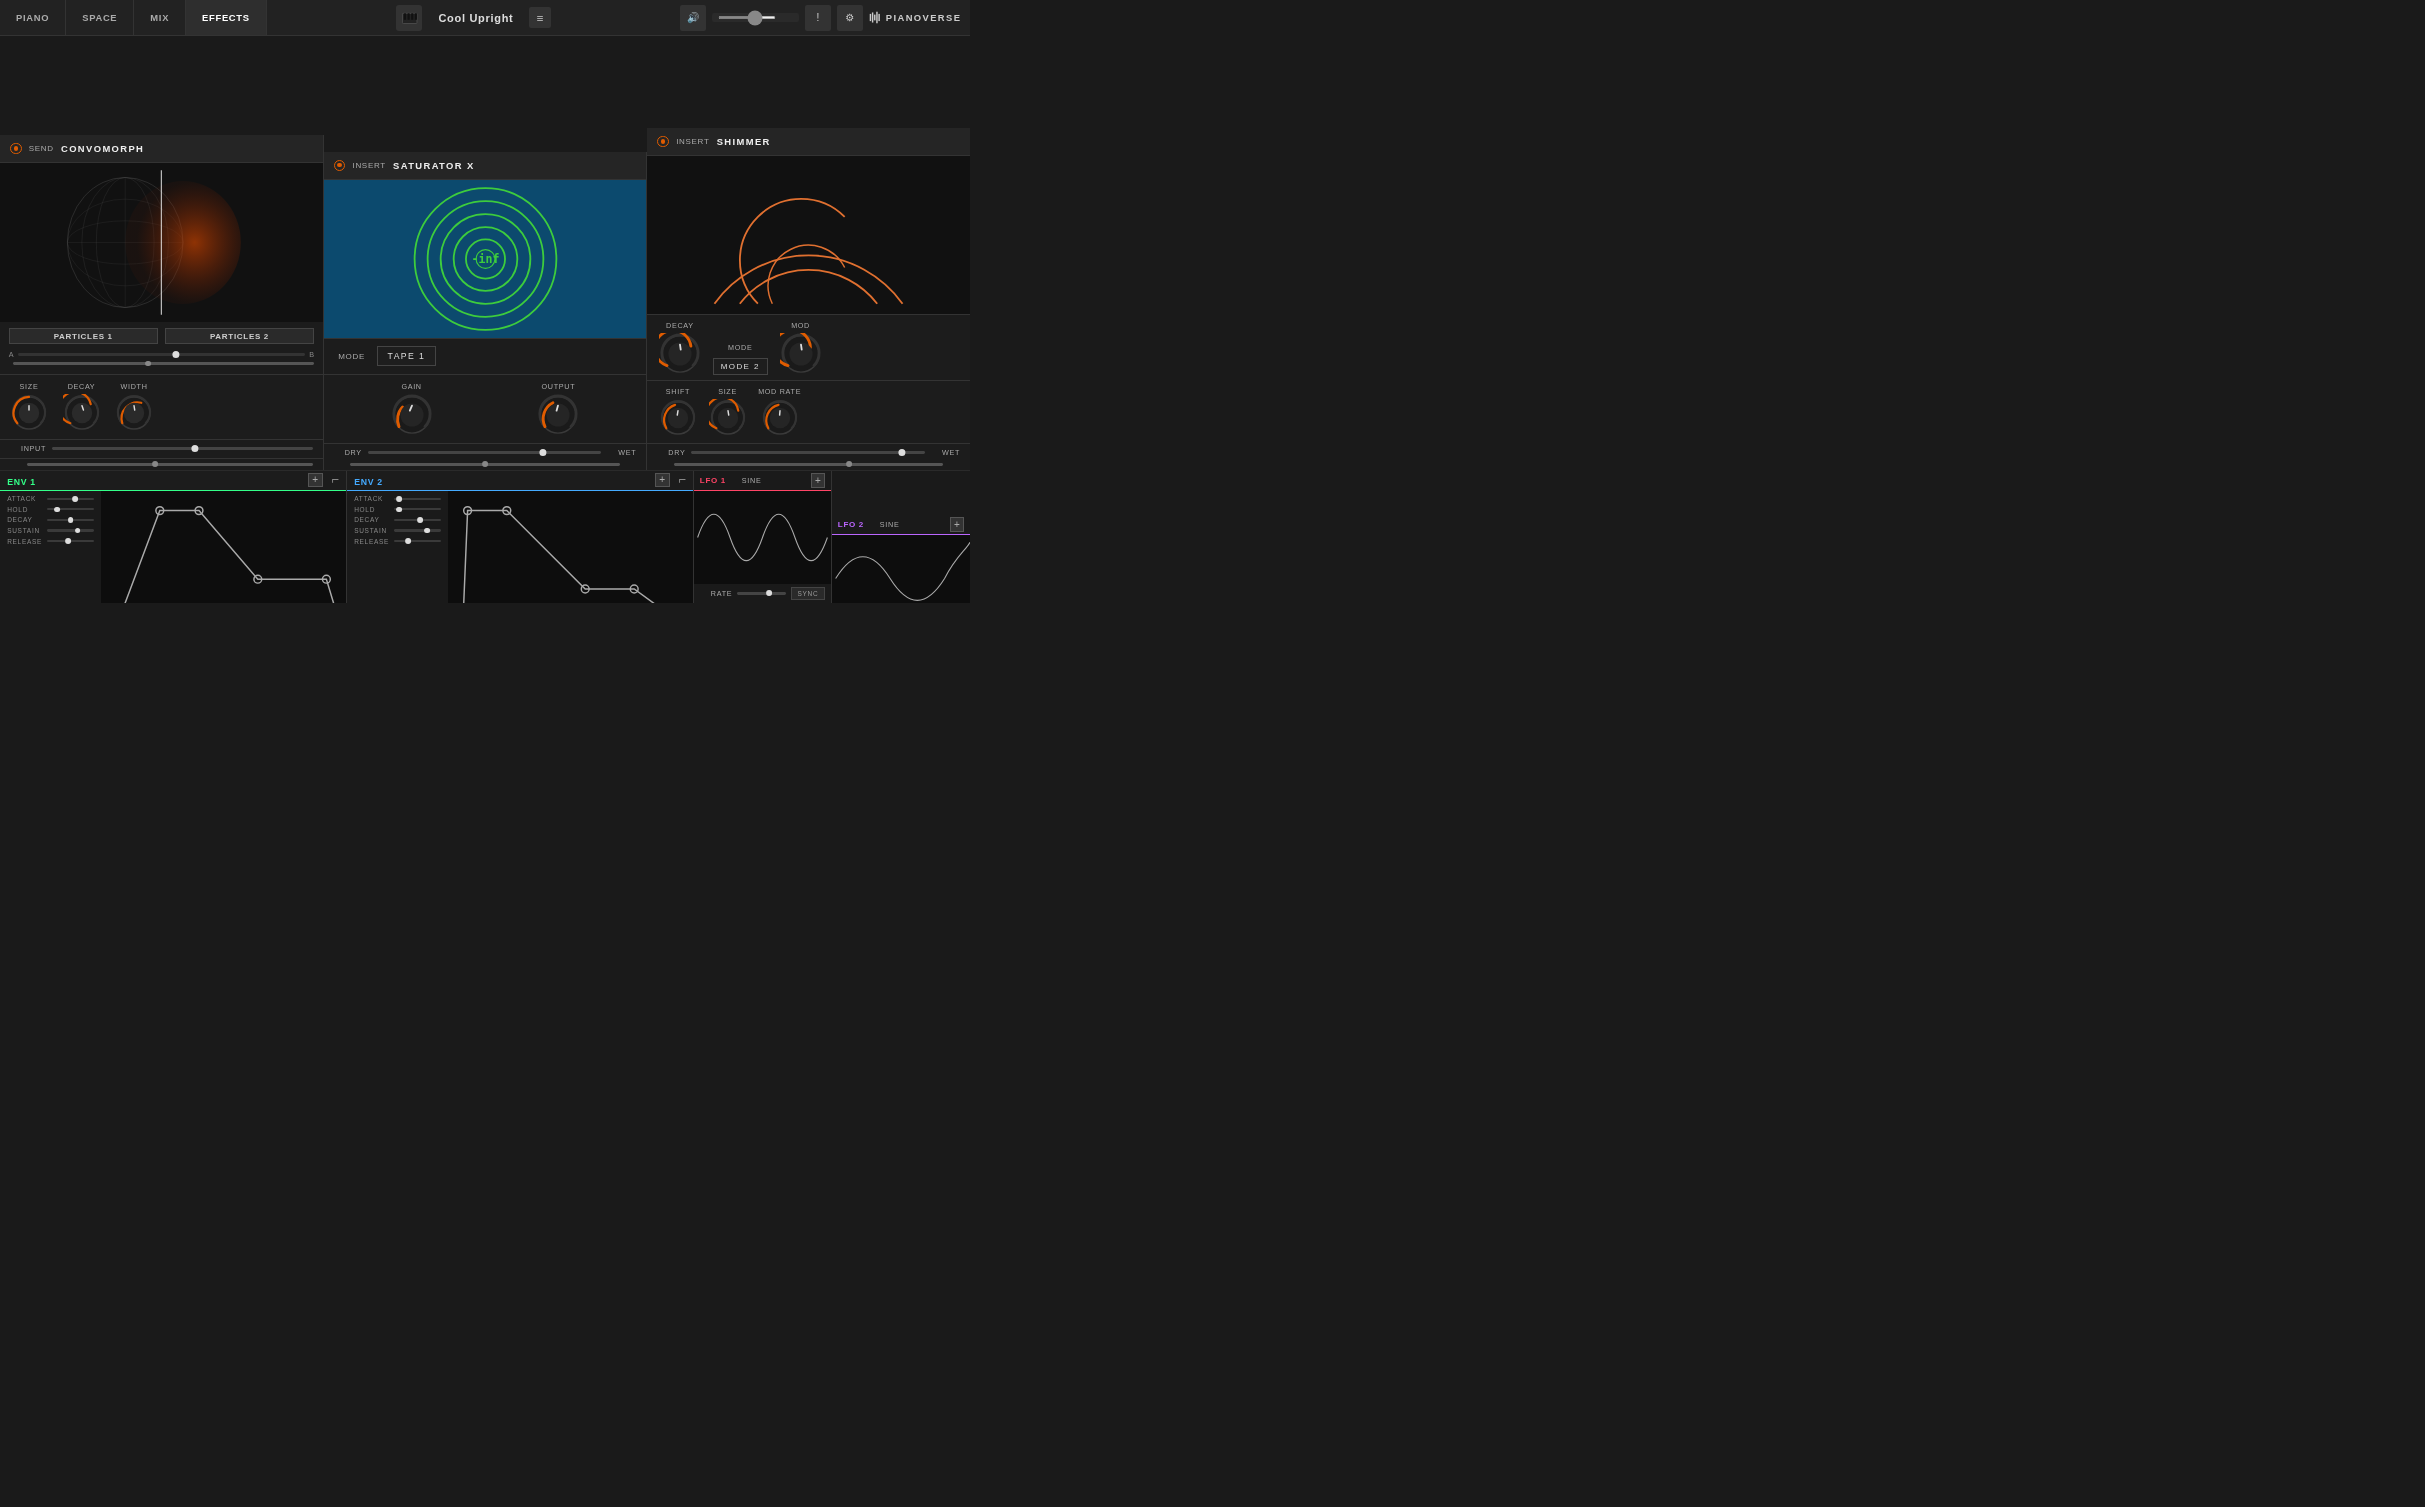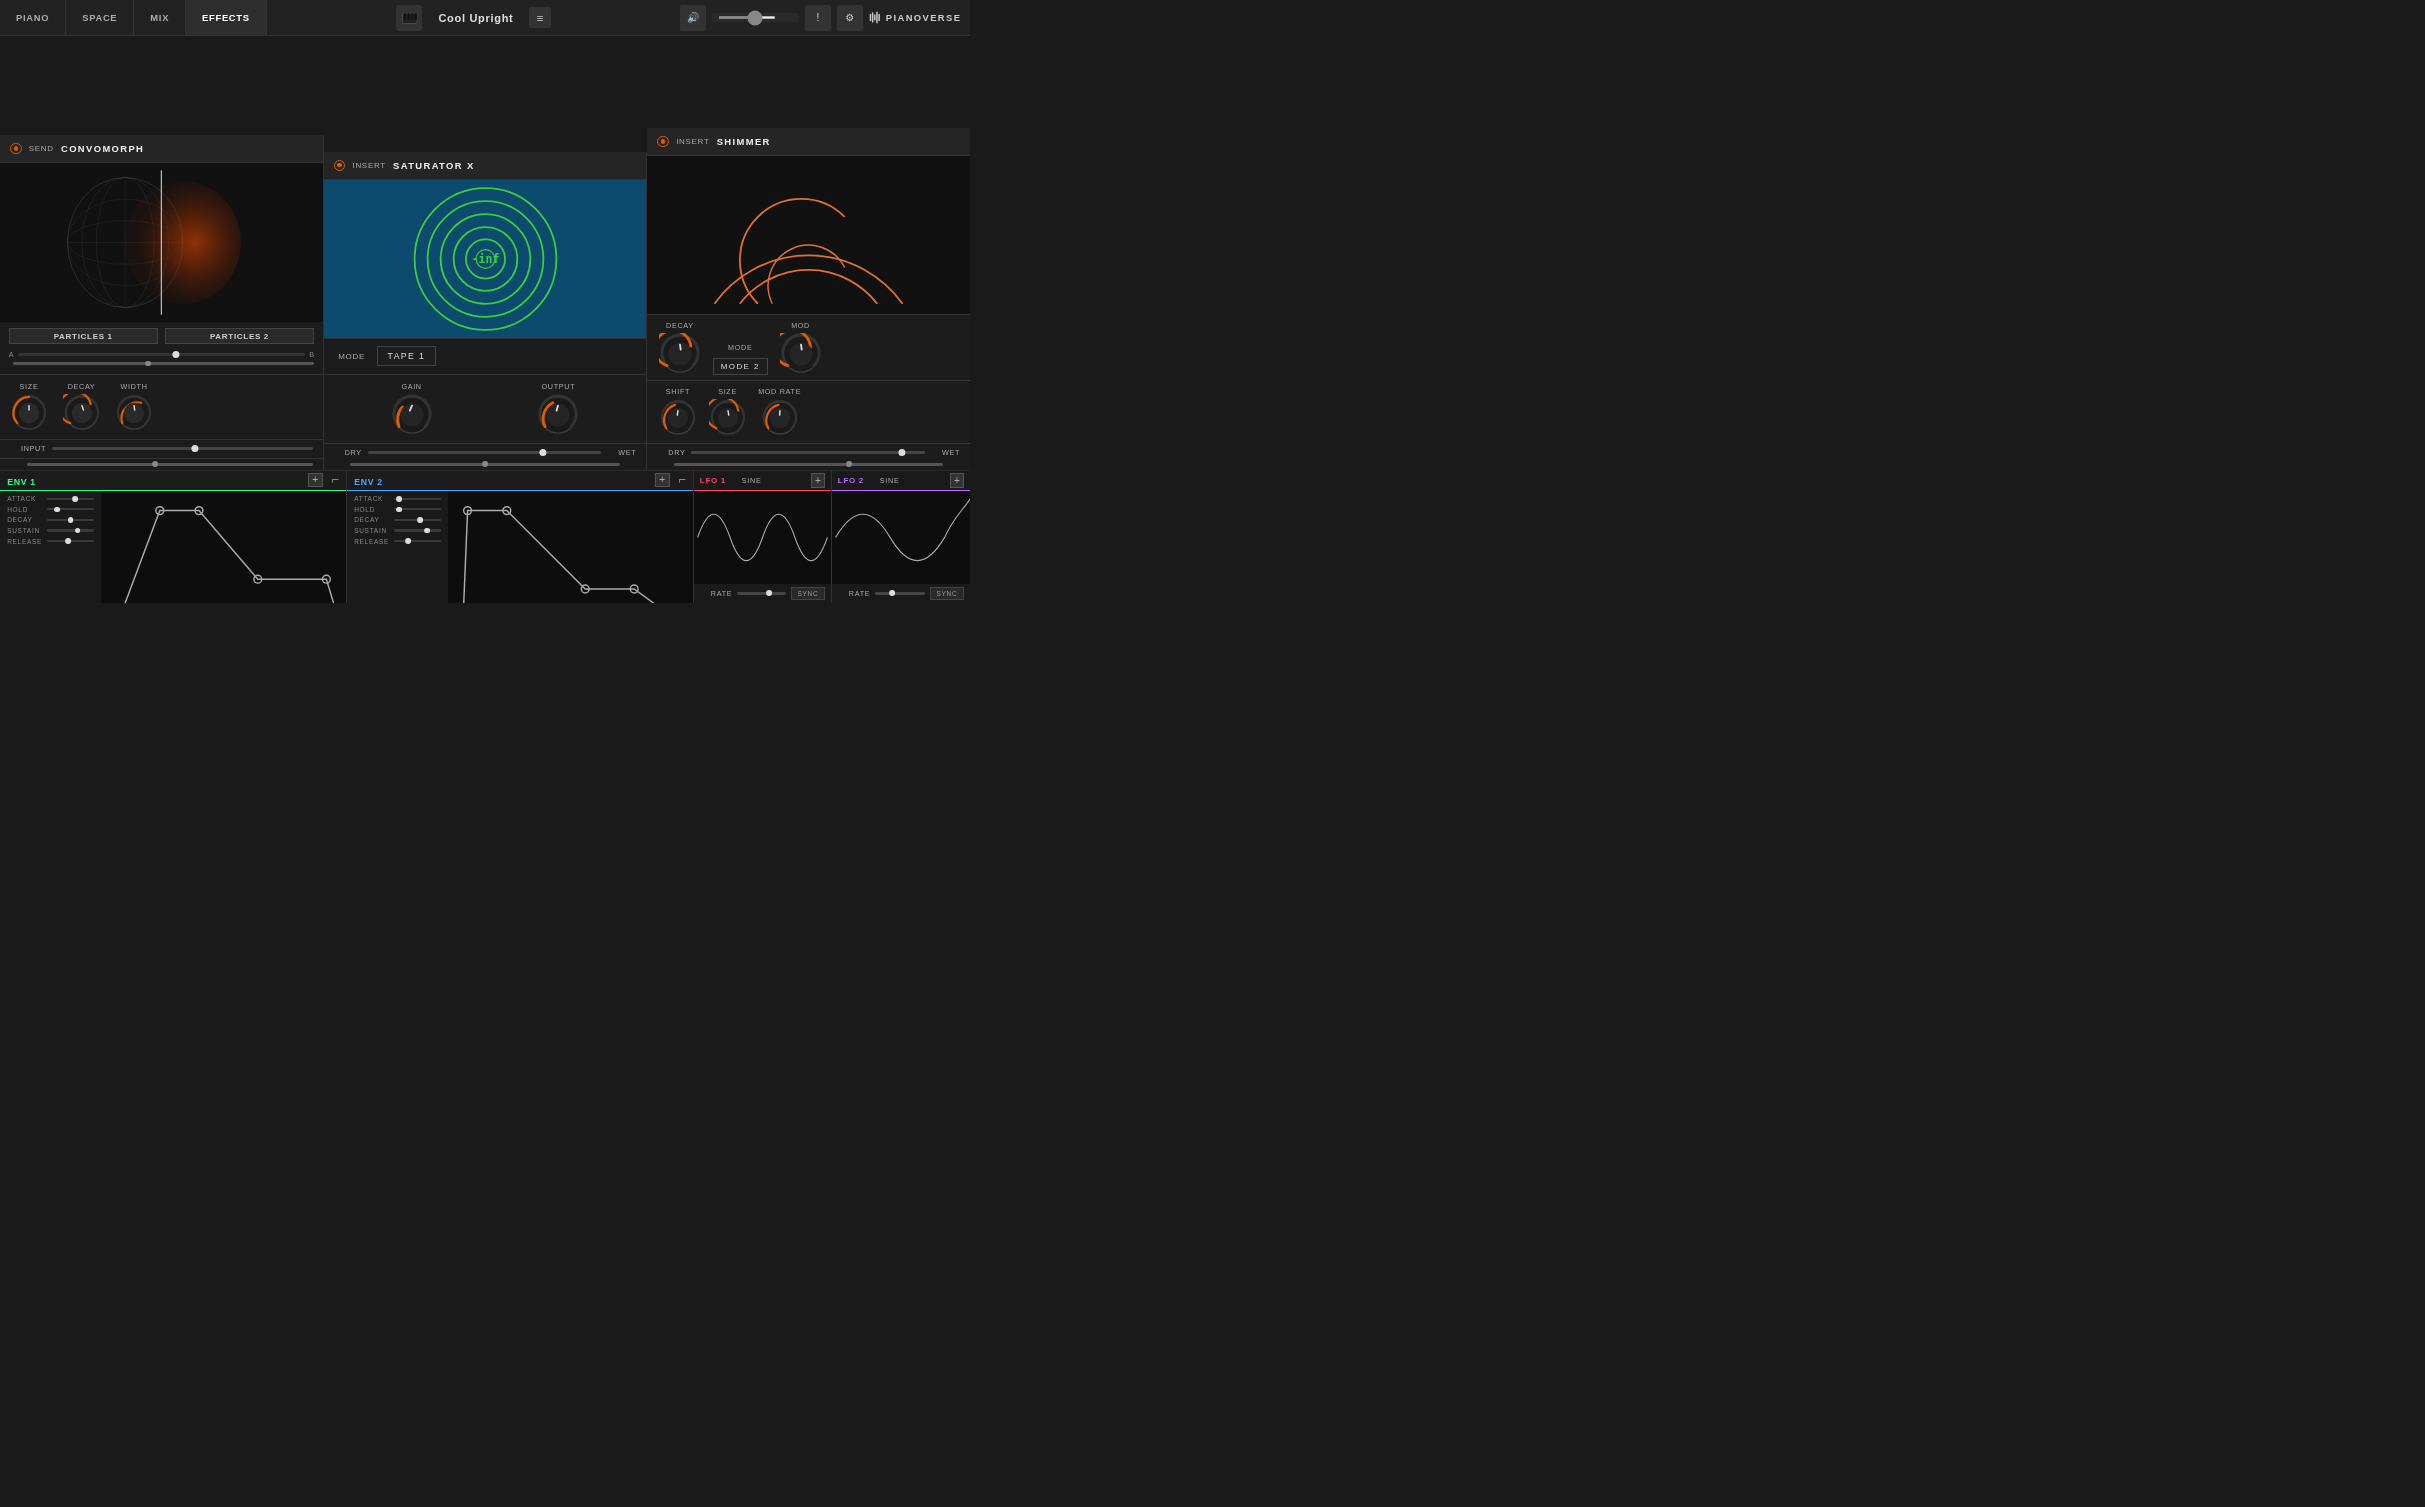--- a/index.html
+++ b/index.html
@@ -377,21 +377,21 @@
       overflow: hidden;
     }
 
     
     .lfo-panel {
       width: 138px;
       border-right: 0.7px solid #333;
       display: flex;
       flex-direction: column;
     }
-    .lfo-panel:last-child { border-right: none; }
+    .lfo-panel:last-child { border-right: none; margin-top: 44px; }
     .lfo-header {
       display: flex;
       align-items: center;
       padding: 2.9px 5.8px;
       gap: 13px;
       border-bottom: 0.7px solid #333;
       height: 20px;
     }
     .lfo-title {
       font-size: 8px;

